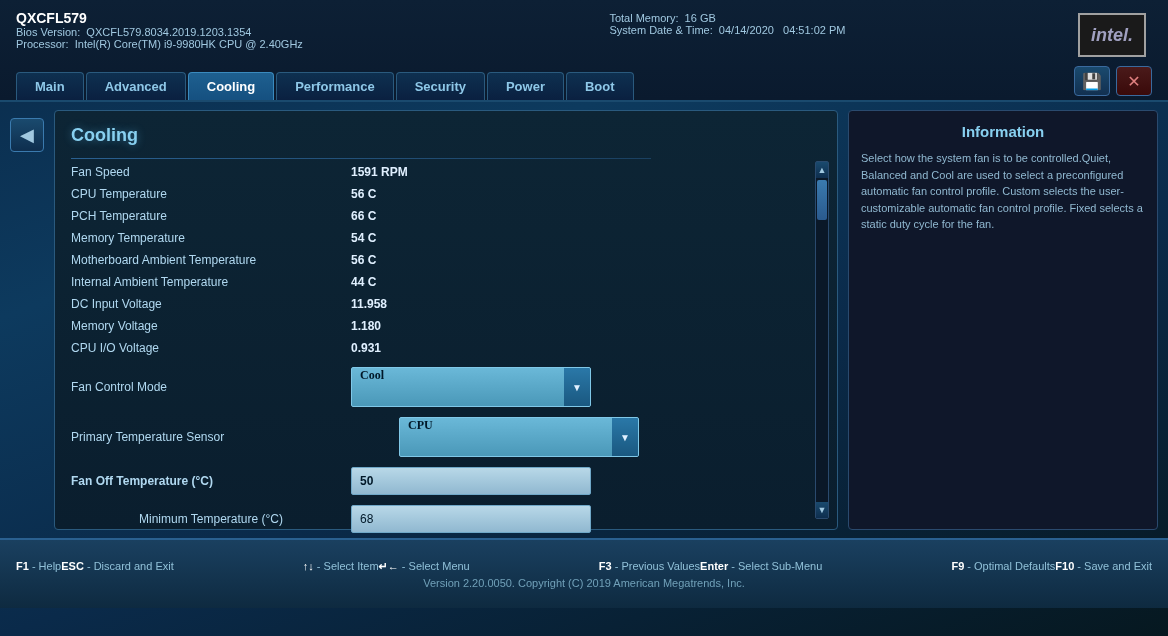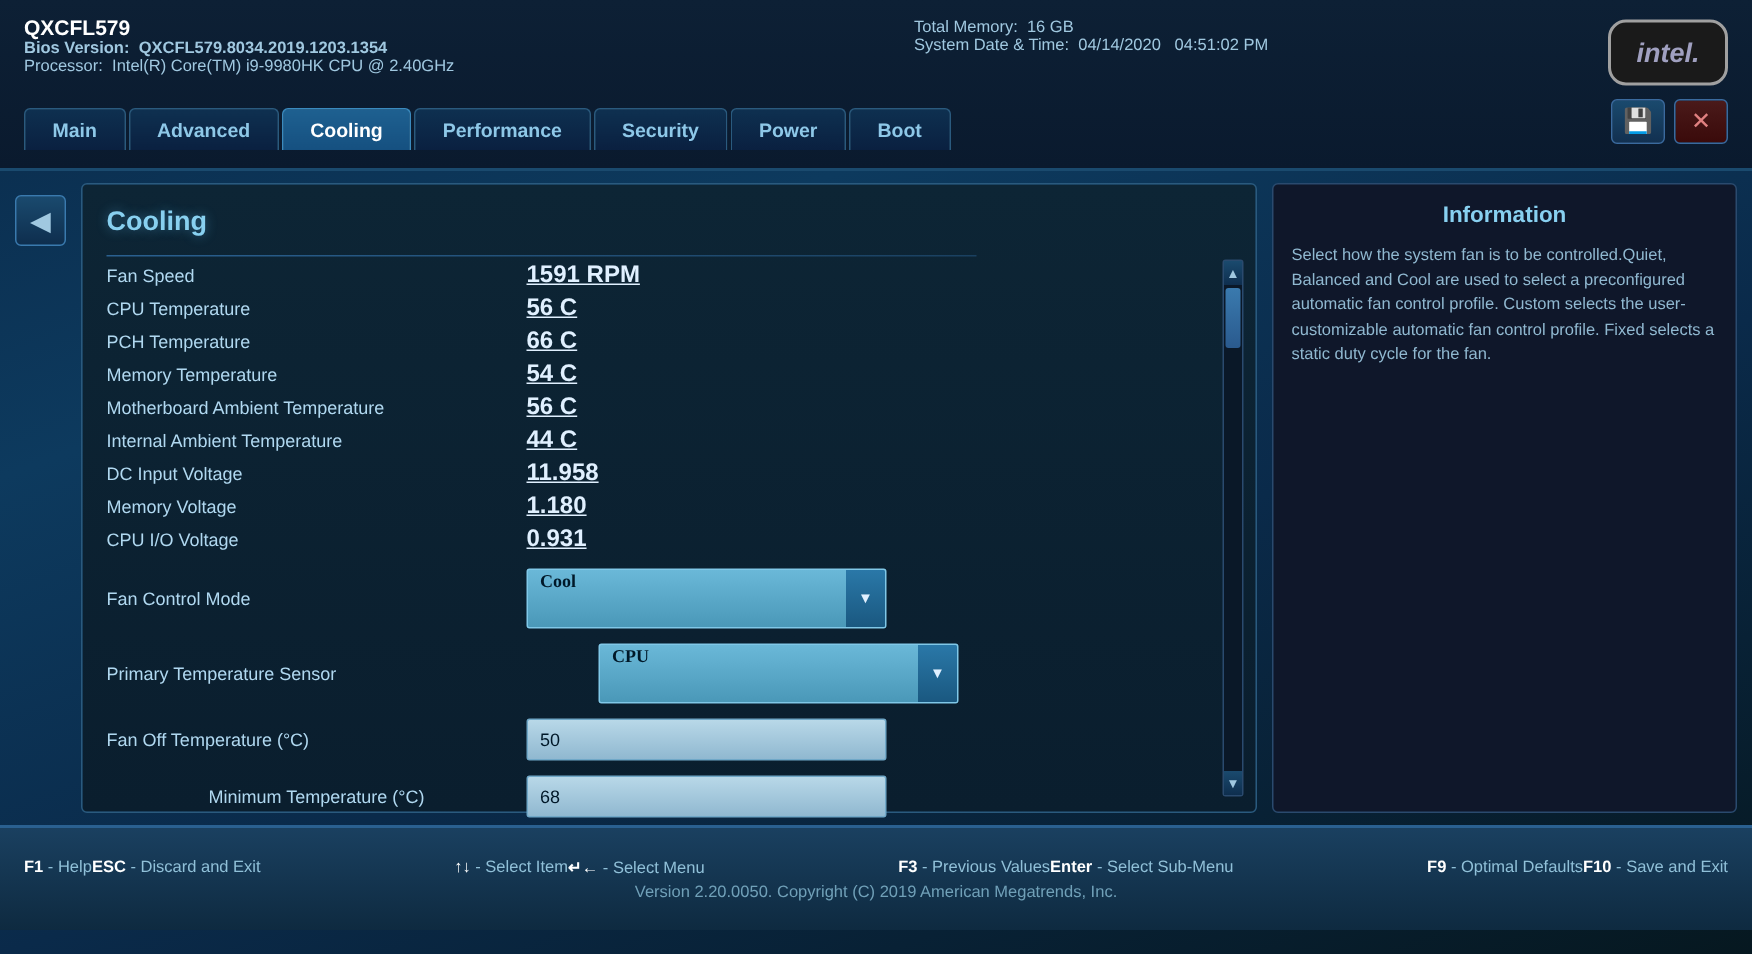--- a/index.html
+++ b/index.html
@@ -9,42 +9,41 @@
       background: linear-gradient(160deg, #0a2a4a 0%, #0d3a5e 30%, #0a2a4a 60%, #061820 100%);
       font-family: Arial, sans-serif;
       color: #cce8f0;
       overflow: hidden;
       position: relative;
     }
 
     
     .header {
       background: linear-gradient(180deg, #0d2035 0%, #0a1a2e 100%);
-      padding: 10px 16px 12px 16px;
+      padding: 10px 16px 0 16px;
       border-bottom: 2px solid #1a4a6e;
     }
     .header-top {
       display: flex;
       justify-content: space-between;
       align-items: flex-start;
       margin-bottom: 6px;
     }
     .header-info-left {
       display: flex;
       flex-direction: column;
     }
     .bios-model {
       font-size: 14px;
       font-weight: bold;
       color: #ffffff;
     }
     .bios-version {
       font-size: 11px;
       color: #a0c8e0;
-      font-weight: bold;
     }
     .bios-processor {
       font-size: 11px;
       color: #a0c8e0;
     }
     .header-info-right {
       display: flex;
       flex-direction: column;
       align-items: flex-start;
       margin-top: 2px;
@@ -54,24 +53,24 @@
       color: #a0c8e0;
     }
     .intel-logo {
       display: flex;
       align-items: center;
       justify-content: center;
       width: 80px;
       height: 50px;
     }
     .intel-circle {
-      width: 80px;
+      width: 68px;
       height: 44px;
       border: 2px solid #a0a0a0;
-      border-radius: 12px;
+      border-radius: 0;
       display: flex;
       align-items: center;
       justify-content: center;
       background: #1a1a1a;
     }
     .intel-text {
       font-size: 18px;
       font-style: italic;
       font-weight: bold;
       color: #a0a0c0;
@@ -182,24 +181,23 @@
       padding: 2px 0;
       min-height: 22px;
     }
     .setting-label {
       width: 280px;
       font-size: 12px;
       color: #b0d8f0;
       flex-shrink: 0;
     }
     .setting-value {
-      font-size: 16px;
+      font-size: 12px;
       color: #e0f0ff;
       font-weight: bold;
-      text-decoration: underline;
     }
 
     
     .dropdown {
       display: flex;
       align-items: flex-start;
       width: 240px;
       height: 40px;
       background: linear-gradient(180deg, #6ab8d8 0%, #4a98b8 100%);
       border: 1px solid #80c8e8;
@@ -453,21 +451,21 @@
       </div>
 
       <div class="setting-row" style="margin-top: 6px; gap: 48px;">
         <span class="setting-label">Primary Temperature Sensor</span>
         <div class="dropdown">
           <span class="dropdown-text">CPU</span>
           <div class="dropdown-arrow">▼</div>
         </div>
       </div>
 
-      <div class="setting-row" style="margin-top: 6px;">
+      <div class="setting-row" style="margin-top: 6px; font-weight: bold;">
         <span class="setting-label">Fan Off Temperature (°C)</span>
         <div class="input-field">
           <span>50</span>
         </div>
       </div>
 
       <div class="setting-row" style="margin-top: 6px; text-align: center;">
         <span class="setting-label">Minimum Temperature (°C)</span>
         <div class="input-field">
           <span>68</span>

